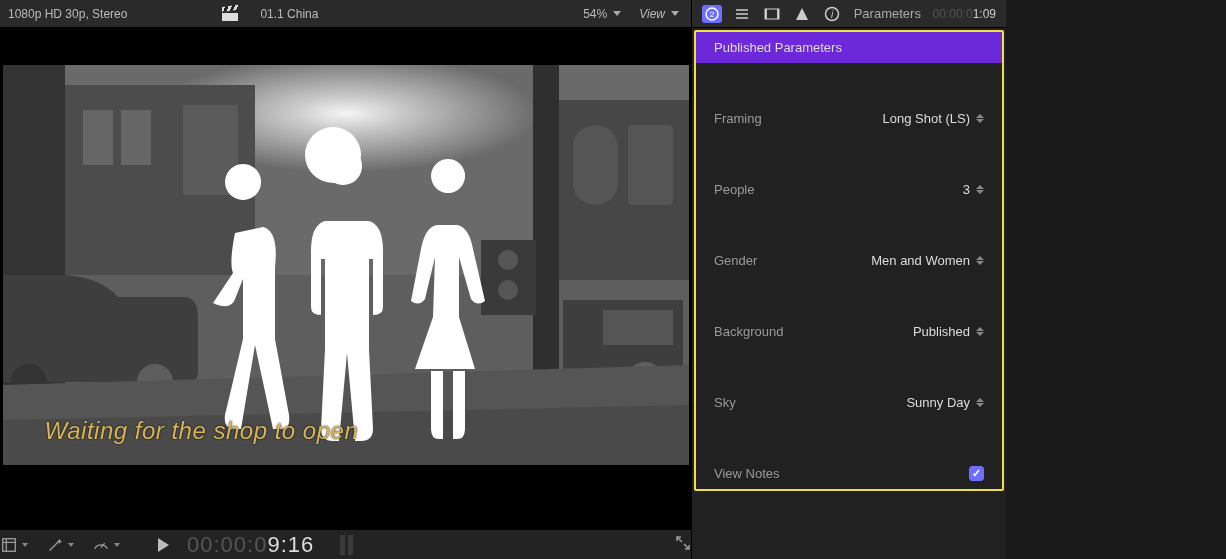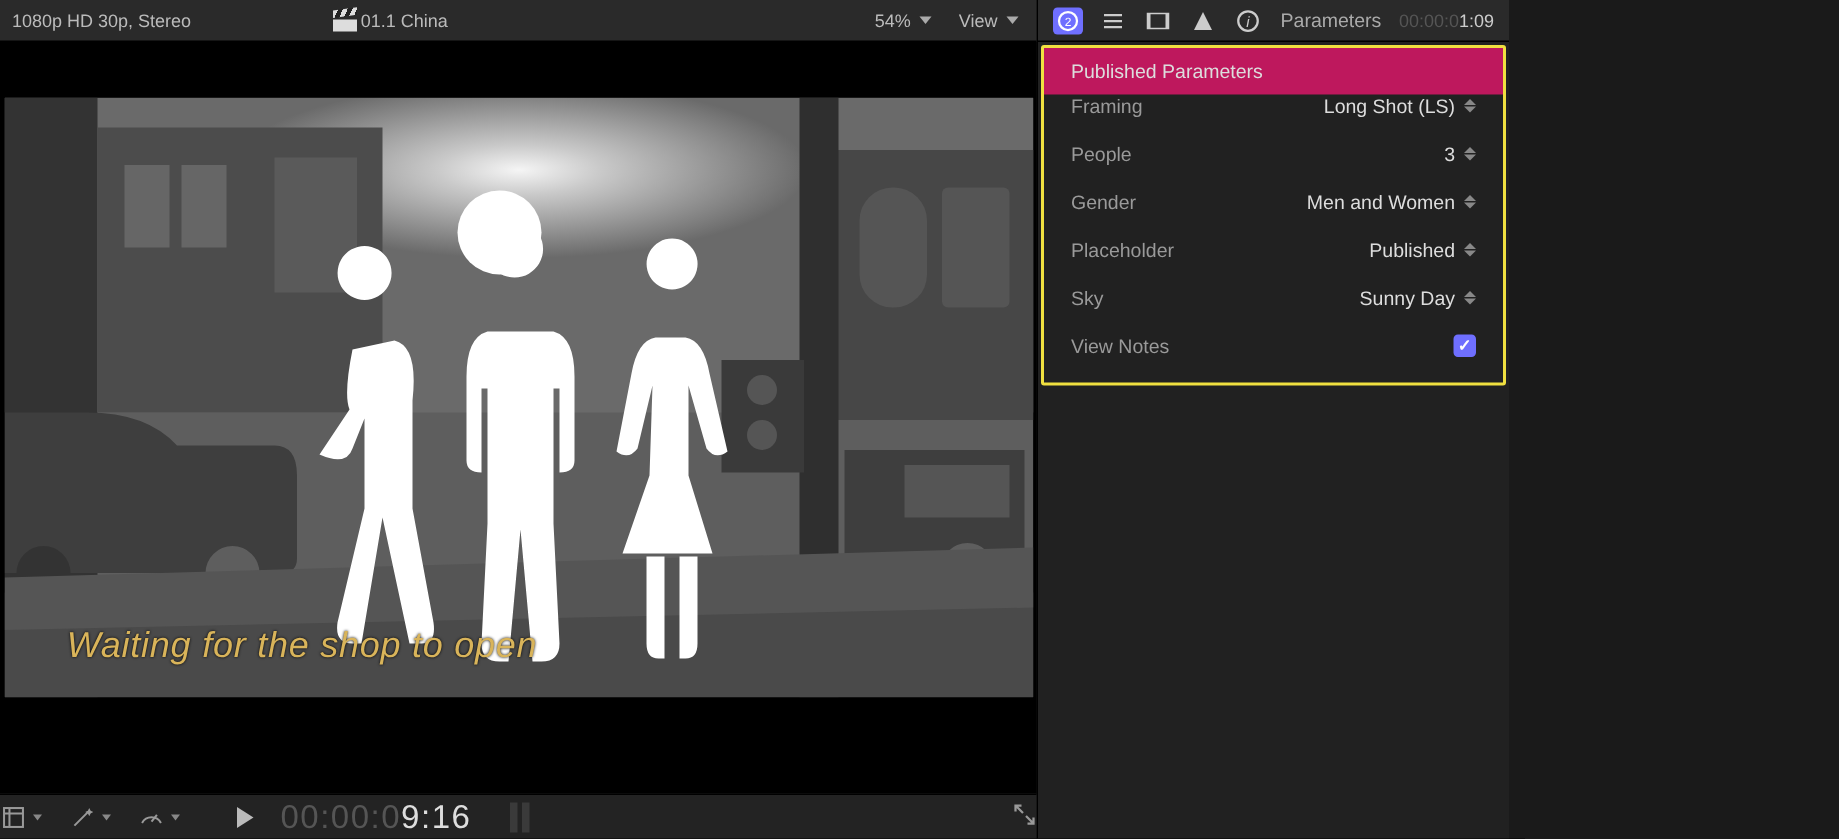--- a/index.html
+++ b/index.html
@@ -6,24 +6,24 @@
   body { background:#1a1a1a; width:1226px; height:559px; overflow:hidden; color:#ccc; font-size:13px; }
   .root { display:flex; width:1006px; height:559px; }
 
   
   .left { width:692px; background:#1b1b1b; display:flex; flex-direction:column; border-right:1px solid #000; }
   .viewer-top { height:28px; background:#2a2a2a; display:flex; align-items:center; padding:0 8px; color:#bbb; font-size:12px; border-bottom:1px solid #000;}
   .vt-spec { flex:0 0 auto; }
   .vt-clap { margin-left:95px; width:16px; height:14px; display:flex; flex-direction:column; justify-content:space-between;}
   .vt-clap .top { height:5px; background:repeating-linear-gradient(115deg,#ddd 0 3px,#222 3px 6px); transform:skewY(-8deg); transform-origin:left; }
   .vt-clap .bot { height:8px; background:#ddd; }
-  .vt-name { margin-left:2px; }
+  .vt-name { margin-left:22px; }
   .vt-zoom { margin-left:auto; display:flex; align-items:center; gap:6px;}
   .chev-down { width:0;height:0;border-left:4px solid transparent;border-right:4px solid transparent;border-top:5px solid #aaa; }
-  .vt-view { margin-left:18px; display:flex; align-items:center; gap:6px; margin-right:4px;}
+  .vt-view { margin-left:18px; display:flex; align-items:center; gap:6px; margin-right:4px;font-style:italic;}
   
   .canvas-wrap { flex:1; background:#000; display:flex; align-items:center; justify-content:center; padding:22px 0 50px 0;}
   .canvas { width:686px; height:400px; position:relative; overflow:hidden; }
   .canvas svg { width:686px; height:400px; display:block;}
   .note-text { position:absolute; left:42px; bottom:20px; font-size:24px; font-style:italic; color:#d9b45a; text-shadow:0 0 2px #000; letter-spacing:.5px;}
 
   .viewer-bot { height:30px; background:#232323; display:flex; align-items:center; padding:0 0; gap:18px; border-top:1px solid #000;}
   .icon { color:#999; display:flex; align-items:center; gap:4px;}
   .crop-icon svg, .wand-icon svg, .gauge-icon svg { width:18px; height:18px; }
   .tiny-chev { width:0;height:0;border-left:3px solid transparent;border-right:3px solid transparent;border-top:4px solid #888; }
@@ -39,22 +39,22 @@
   .right { flex:1; background:#212121; display:flex; flex-direction:column;}
   .insp-top { height:28px; background:#2a2a2a; display:flex; align-items:center; padding:0 10px; gap:10px; border-bottom:1px solid #000;}
   .tab-icon { width:20px; height:18px; display:flex; align-items:center; justify-content:center; border-radius:3px;}
   .tab-icon.active { background:#6f6fff; }
   .tab-icon svg { width:16px; height:16px; }
   .clip-name { flex:1; text-align:center; color:#aaa; font-size:13px;}
   .clip-tc { font-family: ui-monospace,Consolas,monospace; font-size:12px; color:#555;}
   .clip-tc .hl{ color:#ccc;}
 
   .params { border:2px solid #f0e040; border-radius:2px; margin:2px 2px 0 2px;}
-  .section-head { background:#be185d; padding:8px 18px; color:#ddd; font-size:13px;}
-  .row { display:flex; align-items:flex-start; height:32px; padding:0 18px; }
+  .section-head { background:#6d28d9; padding:8px 18px; color:#ddd; font-size:13px;}
+  .row { display:flex; align-items:center; height:32px; padding:0 18px;margin-top:39px; }
   .row .lab { color:#9a9a9a; font-size:13px; }
   .row .val { margin-left:auto; color:#ddd; font-size:13px; display:flex; align-items:center; gap:6px;}
   .stepper { display:flex; flex-direction:column; gap:1px;}
   .stepper .up{ width:0;height:0;border-left:4px solid transparent;border-right:4px solid transparent;border-bottom:4px solid #888;}
   .stepper .dn{ width:0;height:0;border-left:4px solid transparent;border-right:4px solid transparent;border-top:4px solid #888;}
   .cb { width:15px; height:15px; border:1px solid #555; border-radius:3px; background:#1a1a1a; display:flex; align-items:center; justify-content:center;}
   .cb.checked { background:#6f6fff; border-color:#6f6fff; color:#fff; font-size:11px; font-weight:bold;}
 </style>
 </head>
 <body>
@@ -228,21 +228,21 @@
         <span class="lab">Gender</span>
         <span class="val">
           <span>Men and Women</span>
           <span class="stepper">
               <span class="up"></span>
               <span class="dn"></span>
             </span>
         </span>
       </div>
       <div class="row">
-        <span class="lab">Placeholder</span>
+        <span class="lab">Background</span>
         <span class="val">
           <span>Published</span>
           <span class="stepper">
               <span class="up"></span>
               <span class="dn"></span>
             </span>
         </span>
       </div>
       <div class="row">
         <span class="lab">Sky</span>

